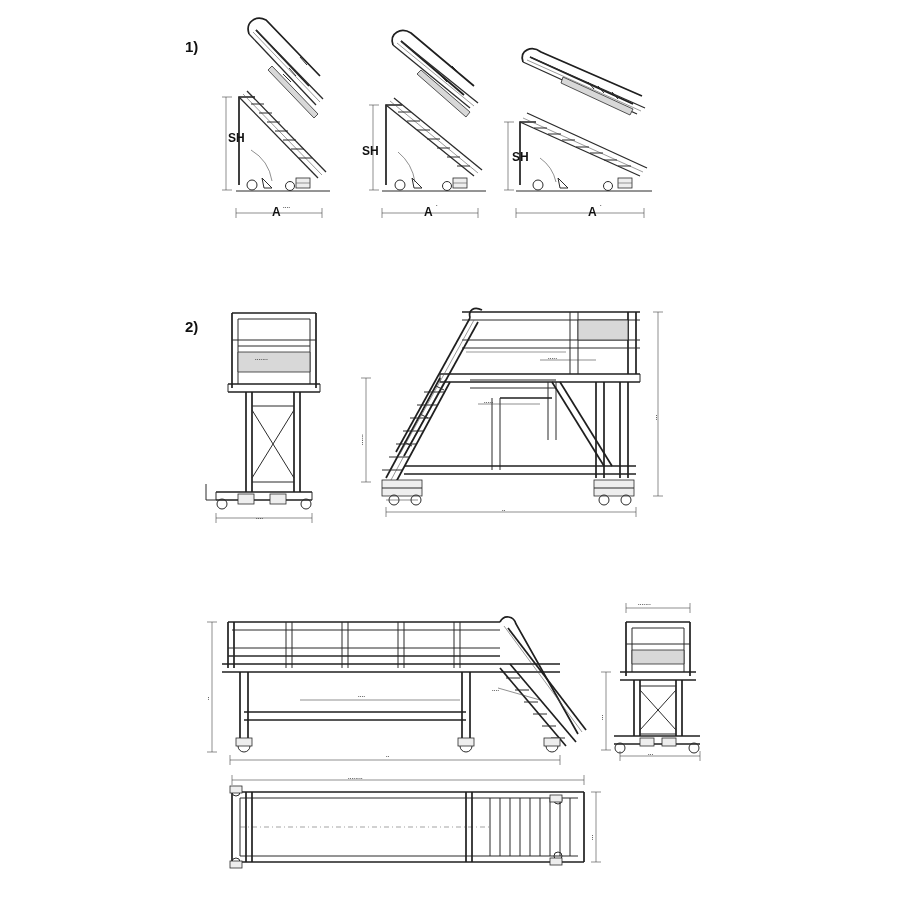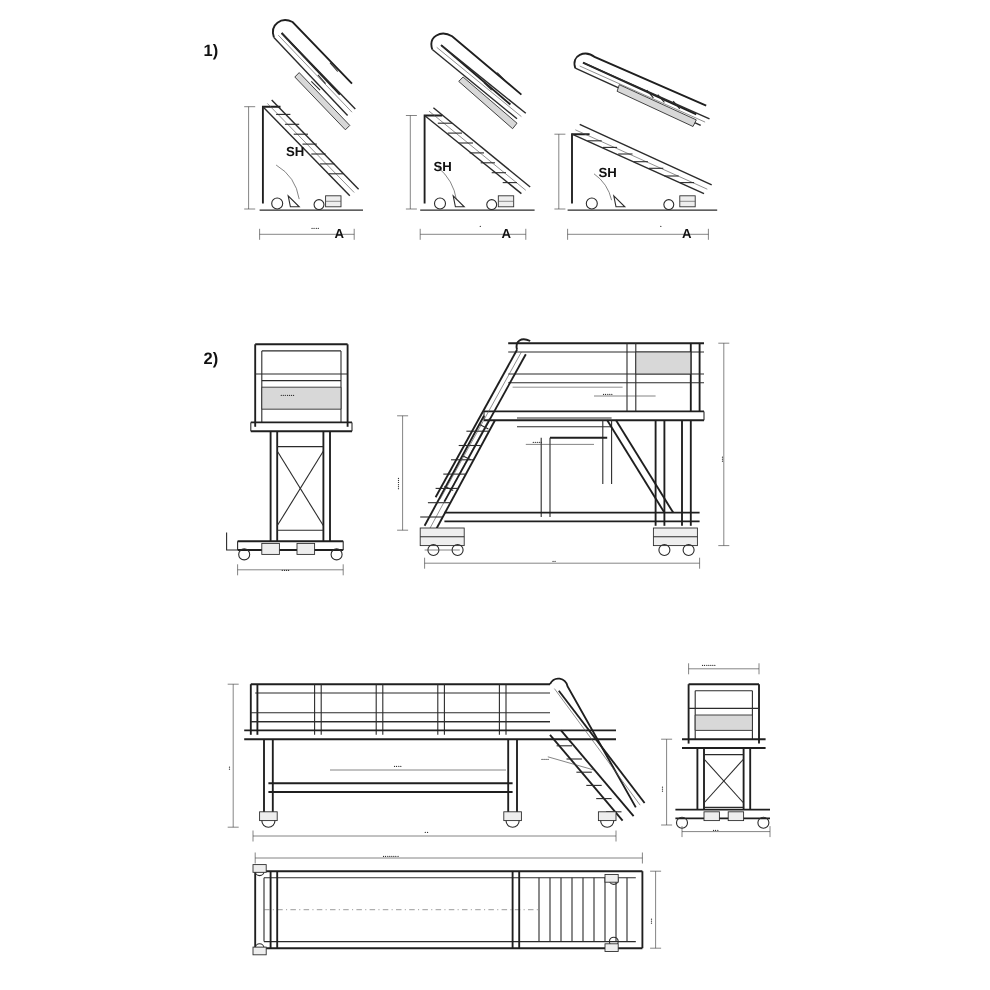--- a/index.html
+++ b/index.html
@@ -6,21 +6,20 @@
   body{width:900px;height:900px;position:relative;font-family:"Liberation Sans",sans-serif;overflow:hidden;}
   .sheet{position:absolute;left:0;top:0;width:900px;height:900px;background:#fff;}
 
   .fig-label{
     position:absolute;font-weight:bold;font-size:15px;color:#111;
     font-family:"Liberation Sans",sans-serif;letter-spacing:0px;
   }
   .dim-label{
     position:absolute;font-weight:bold;font-size:12px;color:#111;
     font-family:"Liberation Sans",sans-serif;
-    margin-left:32px;
   }
   .tiny-label{
     position:absolute;font-size:4.2px;color:#333;letter-spacing:.4px;
     font-family:"Liberation Sans",sans-serif;white-space:nowrap;
   }
   .tiny-label.vert{transform:rotate(-90deg);transform-origin:left top;}
   svg{position:absolute;left:0;top:0;overflow:visible;}
   .ln{stroke:#2b2b2b;stroke-width:1;fill:none;}
   .ln-th{stroke:#1f1f1f;stroke-width:1.7;fill:none;}
   .ln-md{stroke:#2b2b2b;stroke-width:1.3;fill:none;}

